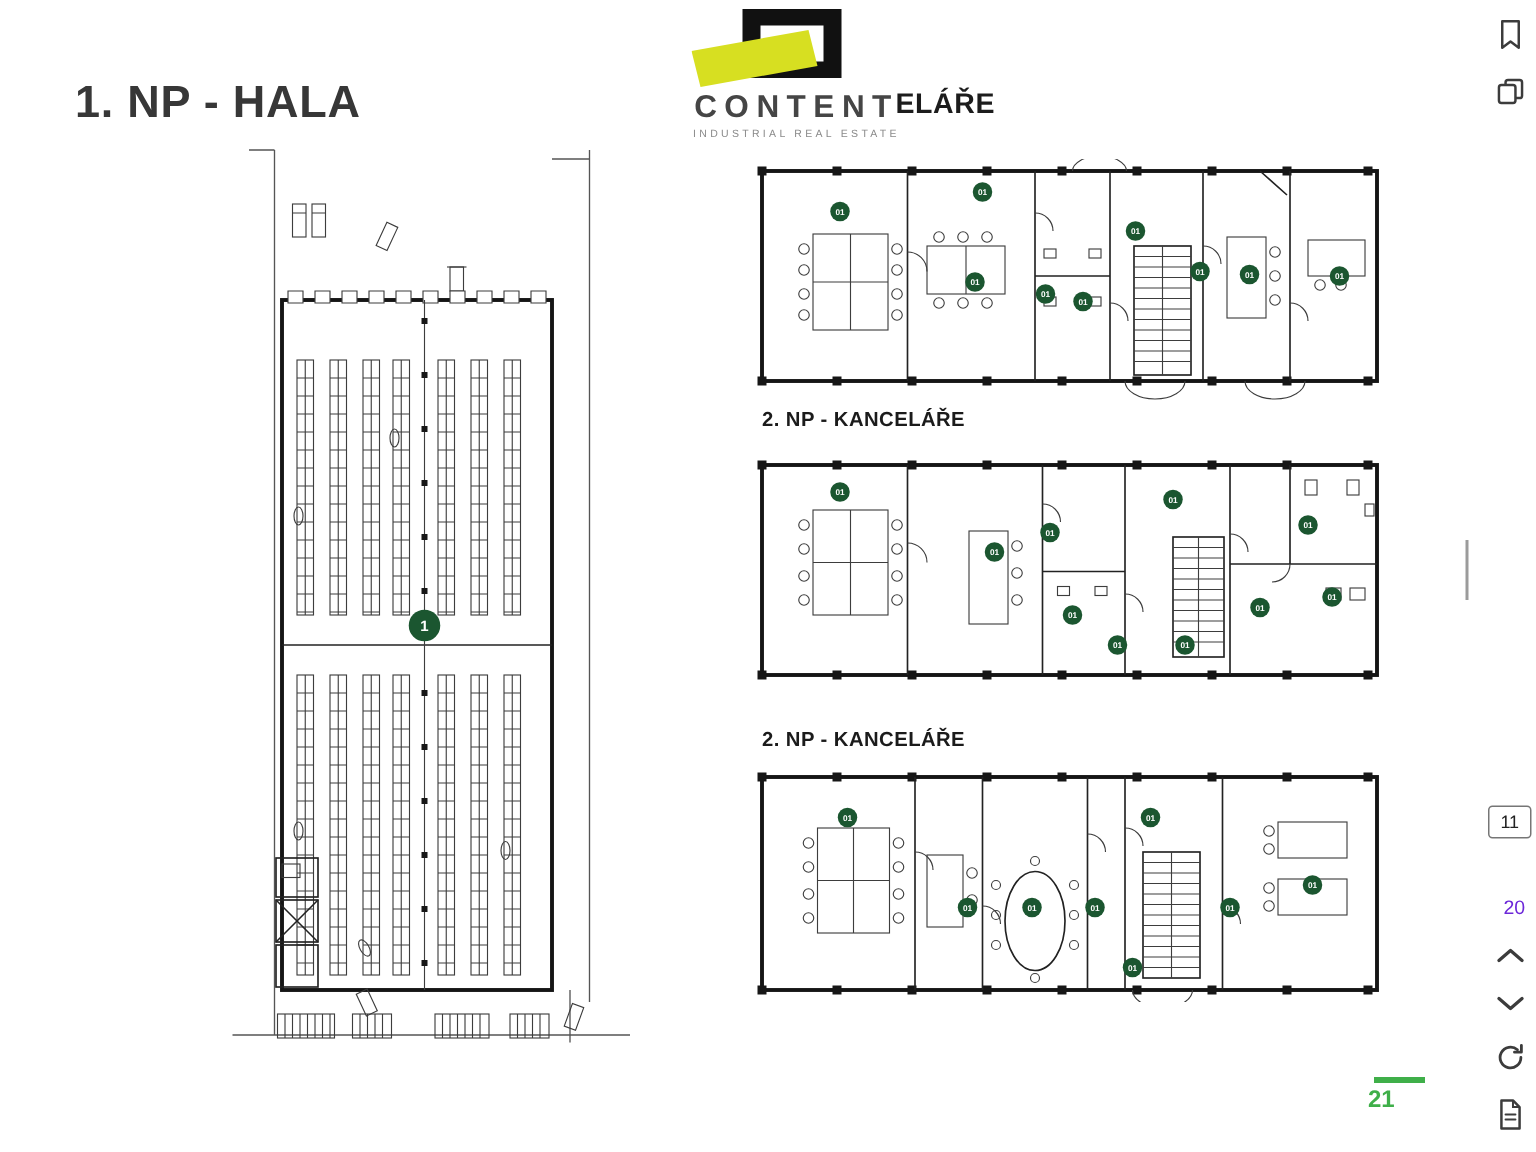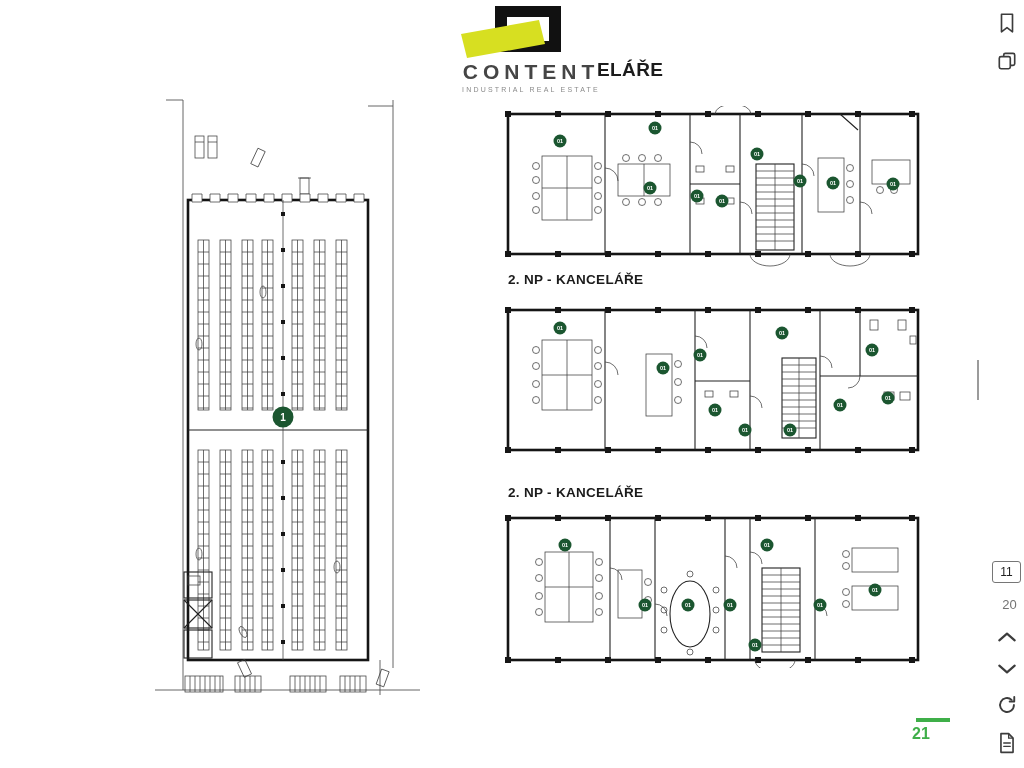--- a/index.html
+++ b/index.html
@@ -37,31 +37,32 @@
   
   .rail-icon{position:absolute;left:996px;width:22px;height:22px;color:#3c3c3c;cursor:pointer;}
   .rail-icon svg{display:block;width:100%;height:100%;}
   #icon-bookmark{top:12px}
   #icon-copy{top:50px}
   #icon-chevup{top:630px;height:14px}
   #icon-chevdown{top:662px;height:14px}
   #icon-refresh{top:694px}
   #icon-doc{top:732px}
   .scroll-thumb{position:absolute;left:977px;top:360px;width:2px;height:40px;background:#9b9b9b;}
-  .page-box{position:absolute;left:992px;top:561px;width:27px;height:20px;border:1.5px solid #767676;
+  .page-box{position:absolute;left:992px;top:537px;width:27px;height:20px;border:1.5px solid #767676;
             border-radius:3px;display:flex;align-items:center;justify-content:center;
             font-size:12px;color:#222;background:#fff;}
   .total-pages{position:absolute;left:996px;top:597px;width:27px;text-align:center;
-            font-size:13px;color:#737373;}
+            font-size:13px;color:#6d28d9;}
 </style>
 </head>
 <body>
 
 <div class="screen">
 
+  <div class="doc-title">1. NP - HALA</div>
 
   <div class="logo">
     <svg width="140" height="52" viewBox="0 0 140 52">
       <rect x="34" y="0" width="66" height="46" fill="#111"></rect>
       <rect x="46" y="11" width="42" height="24" fill="#fff"></rect>
       <polygon points="0,28 78,14 84,38 6,52" fill="#d7df21"></polygon>
     </svg>
     <div class="logo-name">CONTENT</div>
     <div class="logo-tag">INDUSTRIAL REAL ESTATE</div>
   </div>

